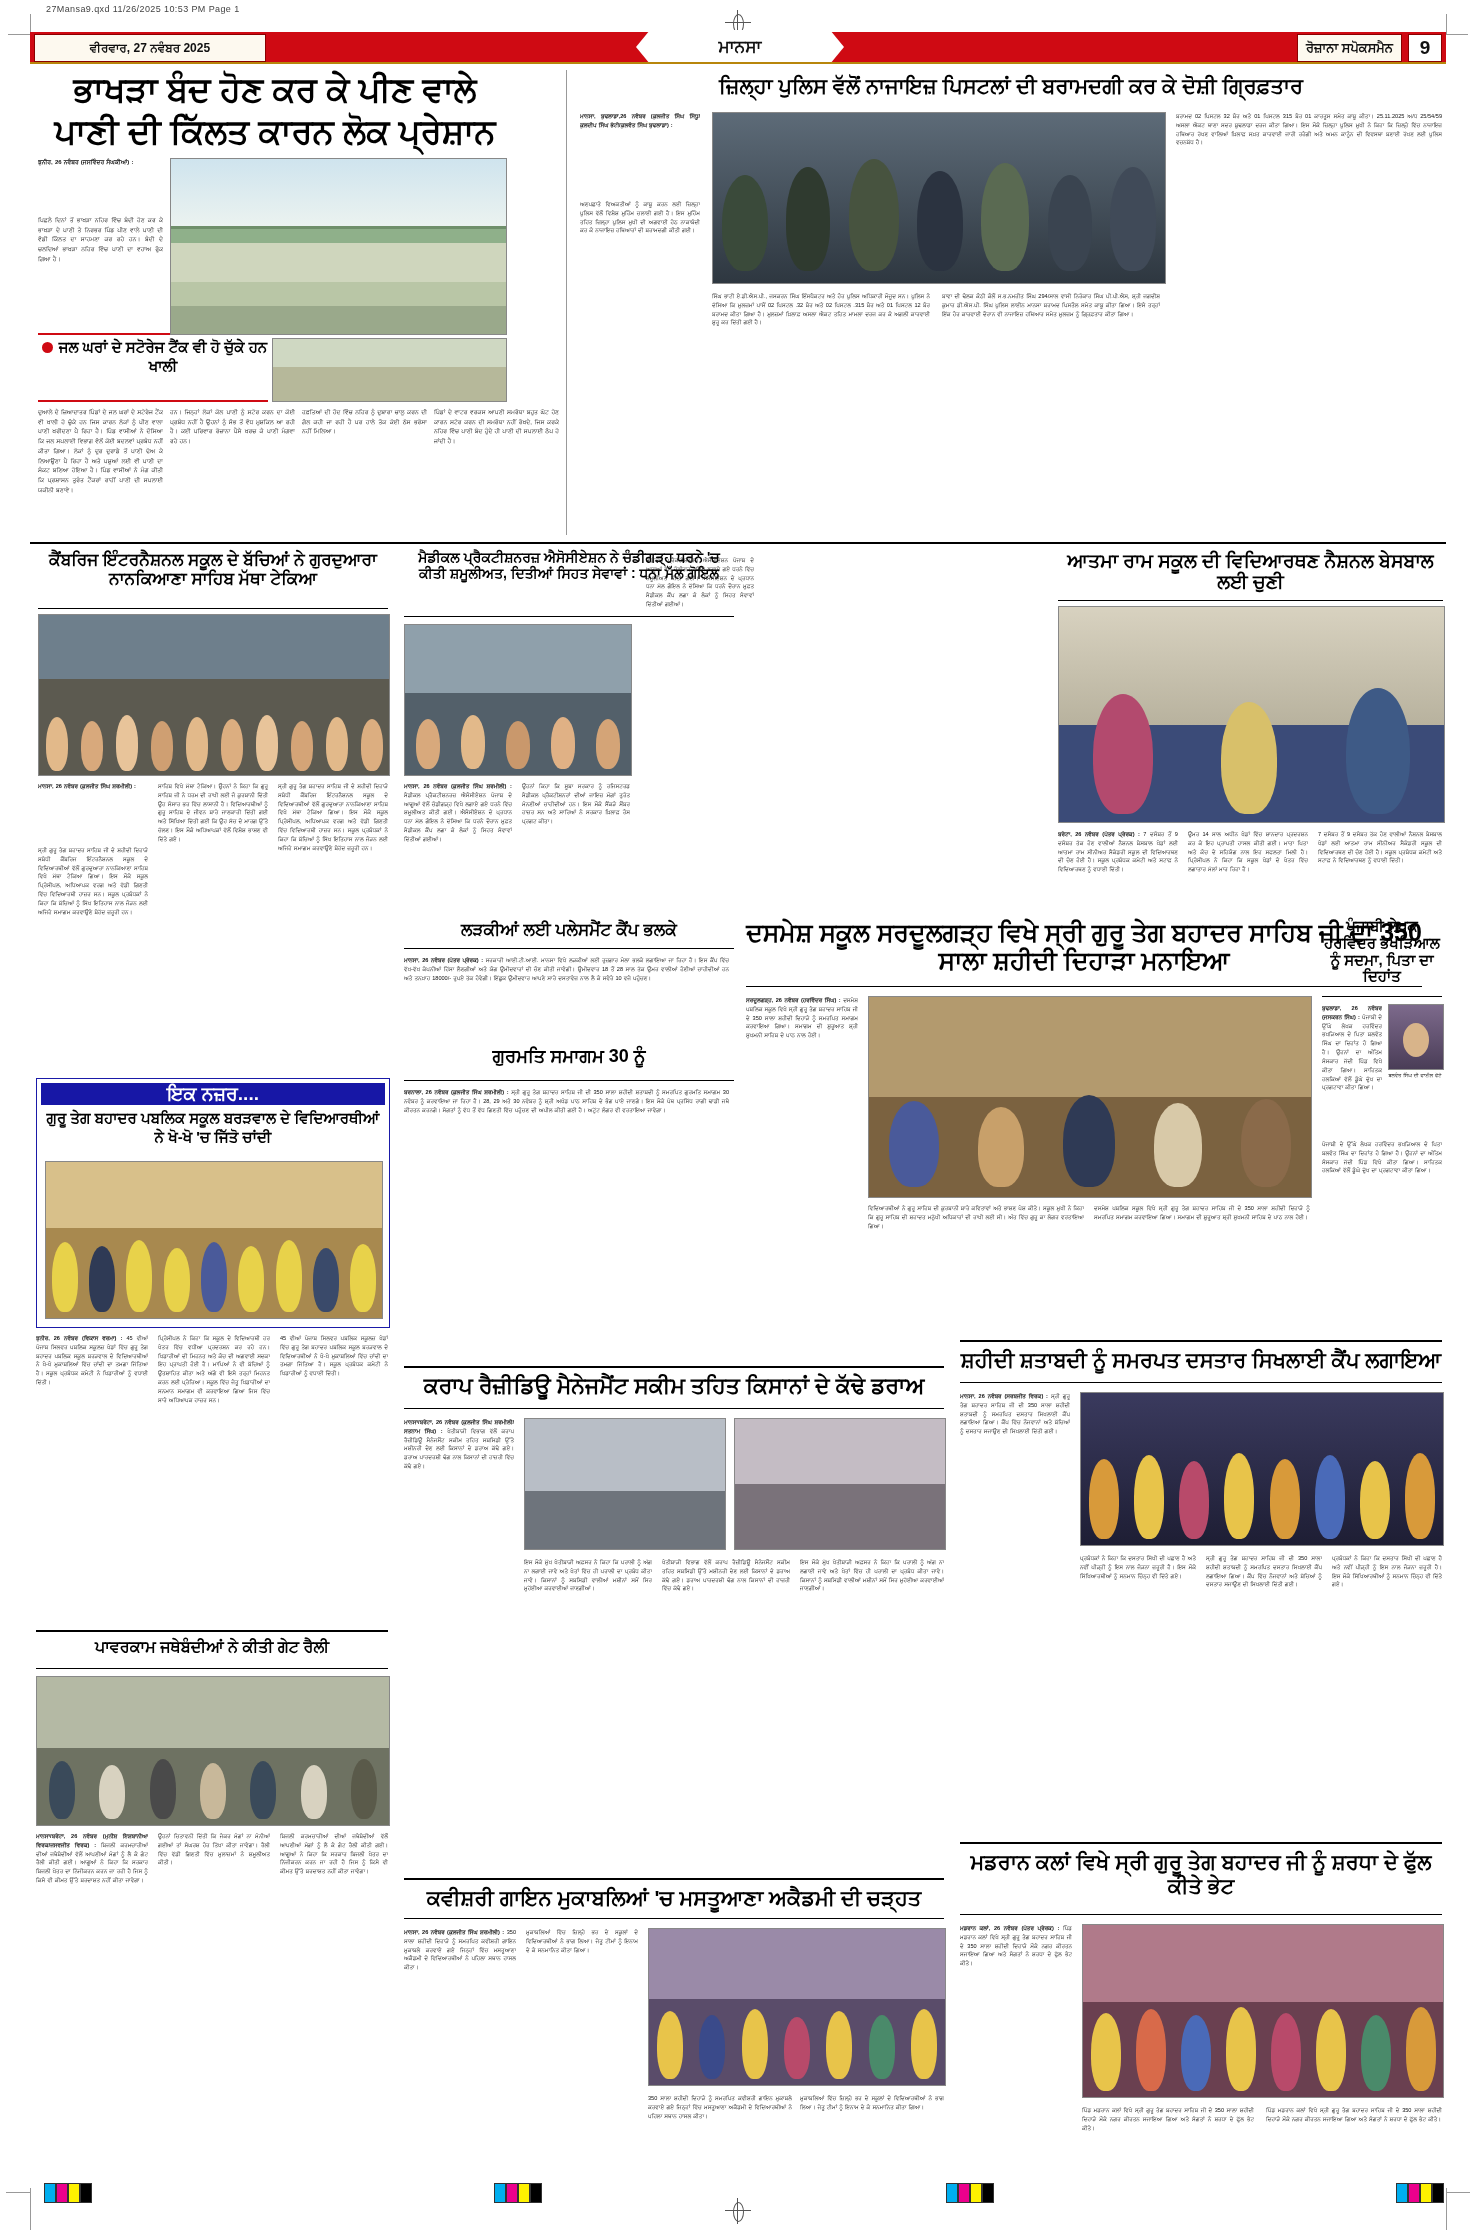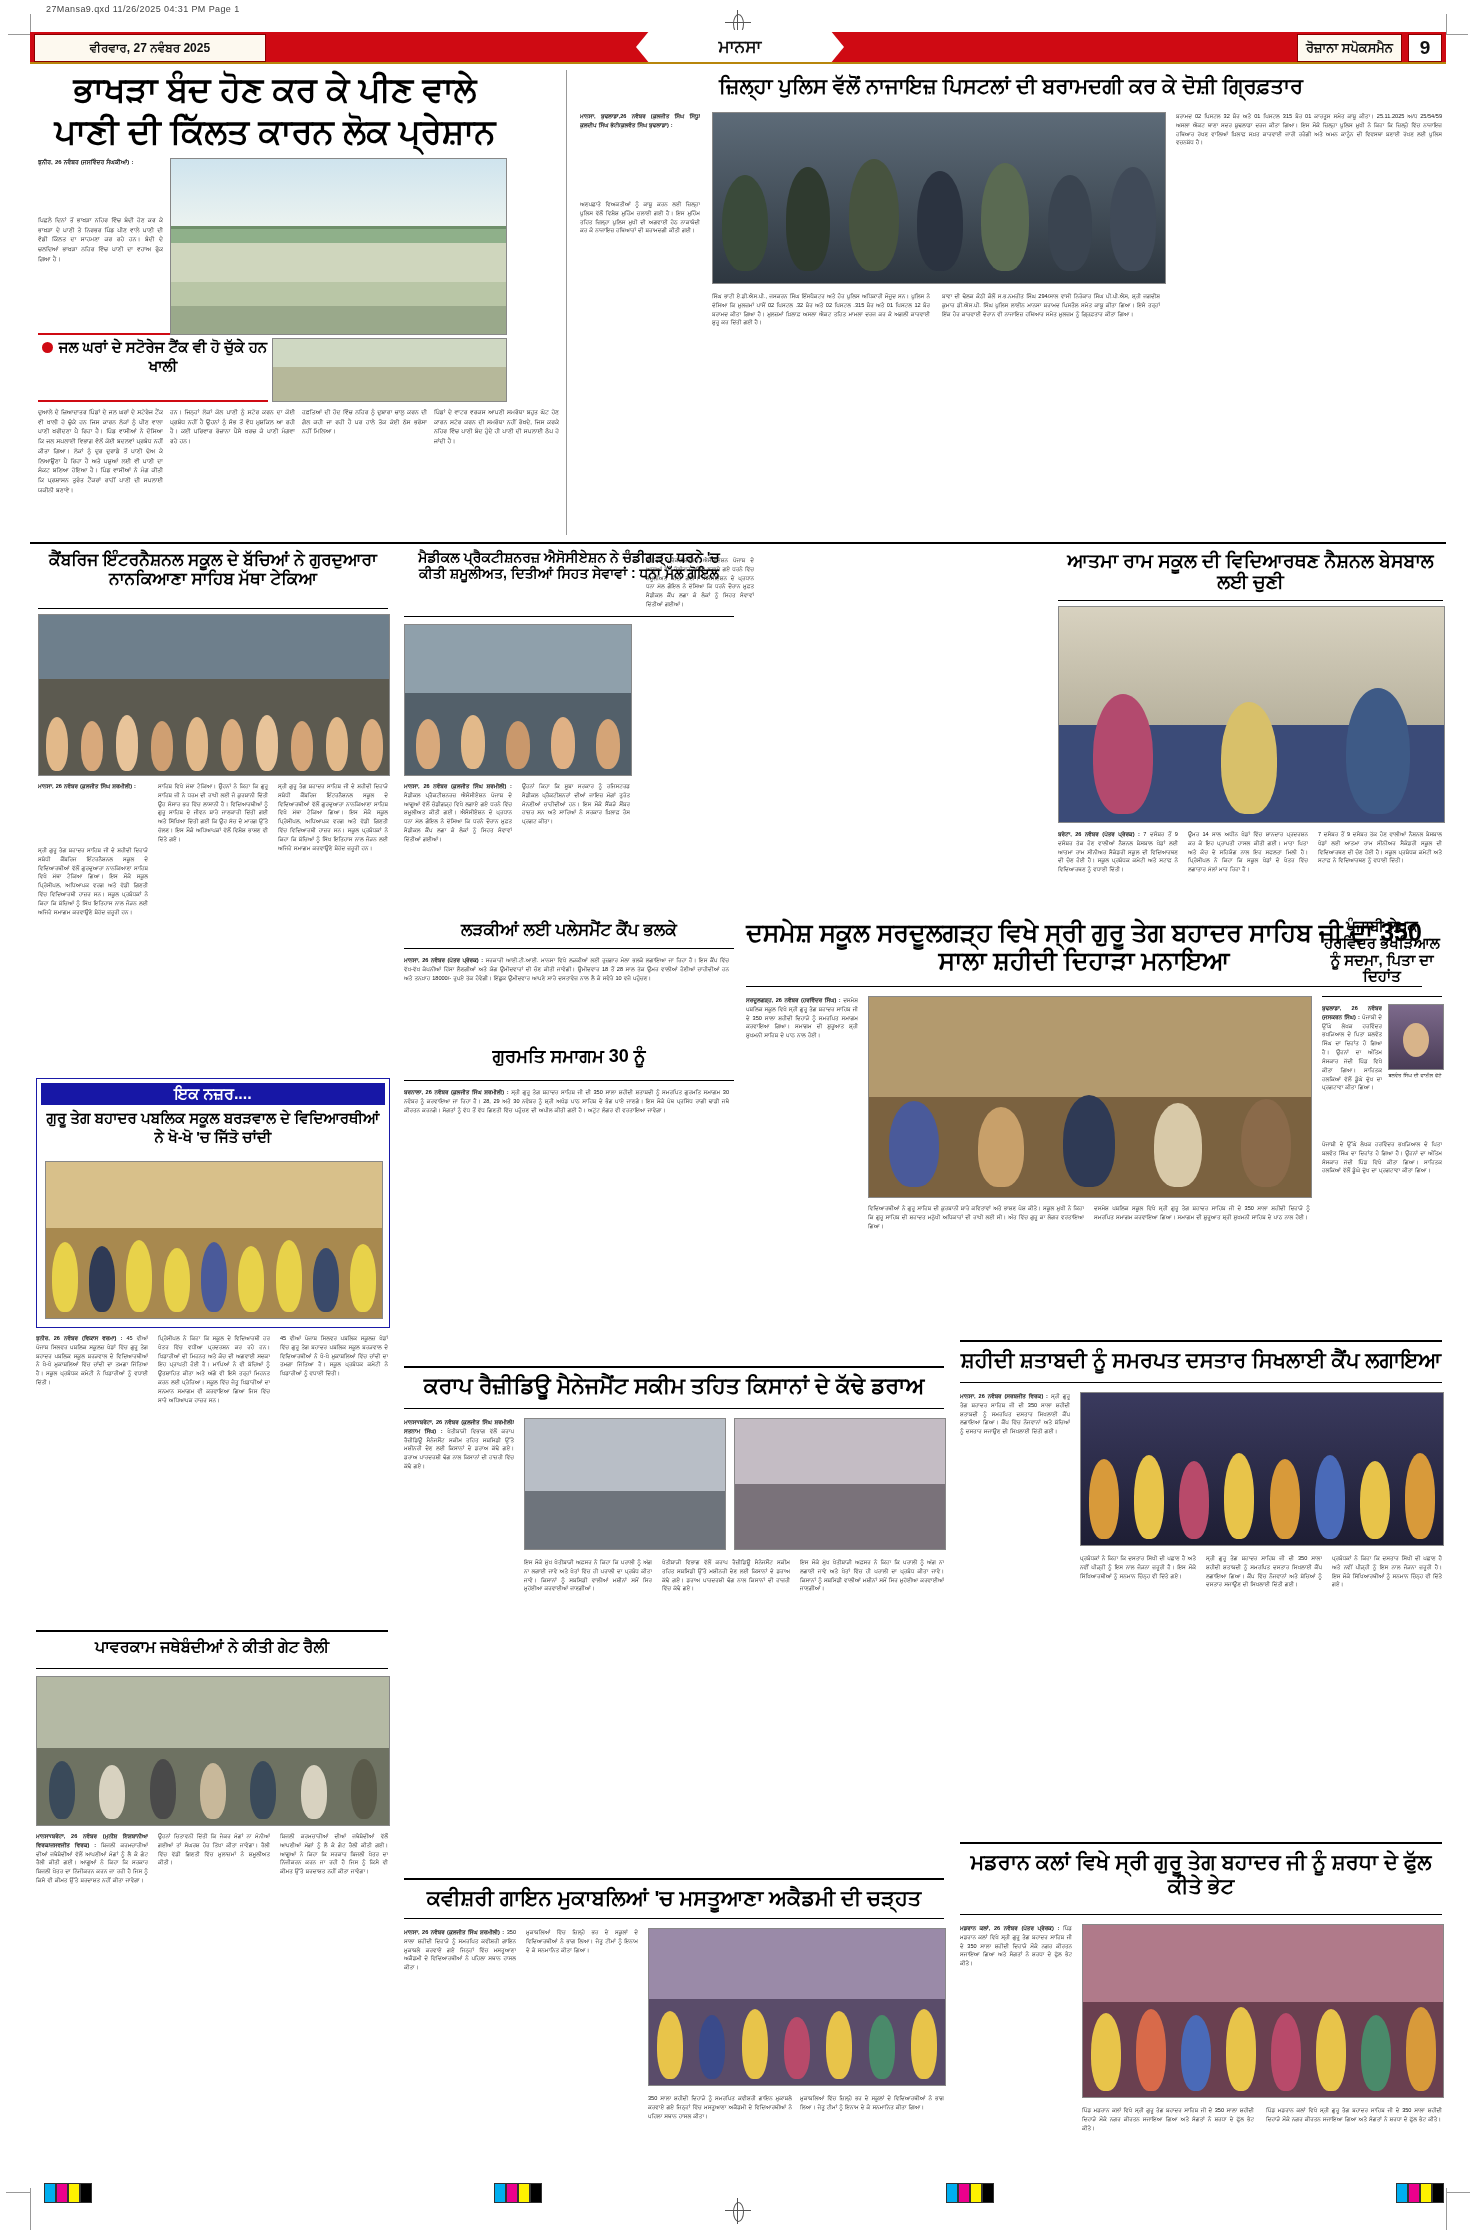--- a/index.html
+++ b/index.html
@@ -50,31 +50,31 @@
   .ph{position:absolute;border:1px solid #888;overflow:hidden;}
   .ph .sky{position:absolute;left:0;top:0;width:100%;height:42%;}
   .ph .row{position:absolute;left:0;width:100%;}
 
   
   .heads{position:absolute;left:0;width:100%;display:flex;justify-content:space-around;align-items:flex-end;}
   .heads span{display:block;border-radius:50% 50% 42% 42%;}
 
   .iknazar{position:absolute;border:1px solid #1a1aa8;background:#fff;}
   .iknazar-bar{position:absolute;left:4px;top:4px;right:4px;height:22px;background:#1717a6;
-               display:flex;align-items:center;justify-content:center;color:#fff;font-weight:bold;font-size:16px;}
+               display:flex;align-items:center;justify-content:center;color:#fff;font-weight:bold;font-size:19px;}
 
   .cmyk{position:absolute;display:flex;height:18px;}
   .cmyk span{display:block;width:10px;height:18px;border:1px solid #333;}
 </style>
 </head>
 <body>
 
 <div id="page">
 
-  <div class="slug">27Mansa9.qxd   11/26/2025   04:31 PM   Page 1</div>
+  <div class="slug">27Mansa9.qxd   11/26/2025   10:53 PM   Page 1</div>
 
   <div class="crop-v" style="left:30px;top:14px;height:20px;"></div>
   <div class="crop-h" style="left:8px;top:34px;width:22px;"></div>
   <div class="crop-v" style="left:1446px;top:14px;height:20px;"></div>
   <div class="crop-h" style="left:1446px;top:34px;width:22px;"></div>
   <div class="crop-v" style="left:30px;top:2188px;height:42px;"></div>
   <div class="crop-v" style="left:1446px;top:2188px;height:42px;"></div>
   <div class="crop-h" style="left:6px;top:2192px;width:24px;"></div>
   <div class="crop-h" style="left:1446px;top:2192px;width:24px;"></div>
   <div class="regmark" style="left:725px;top:10px;">

